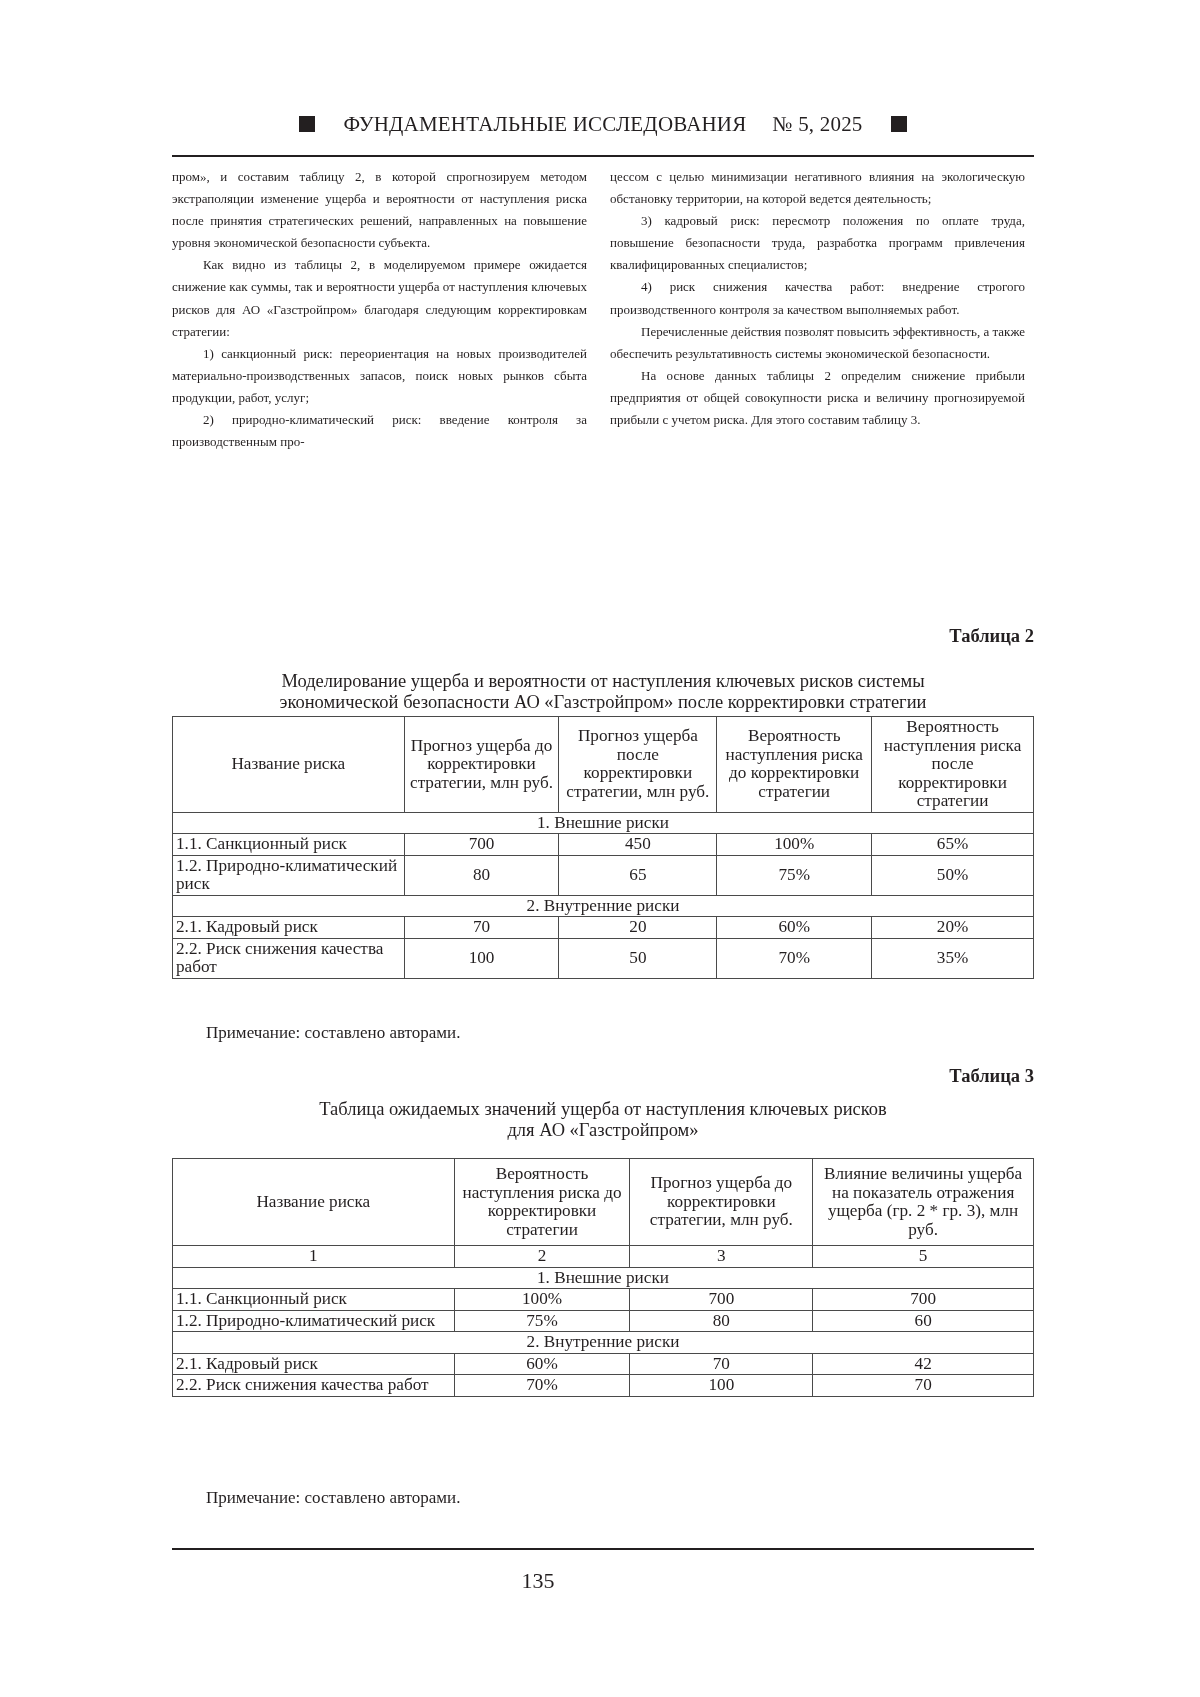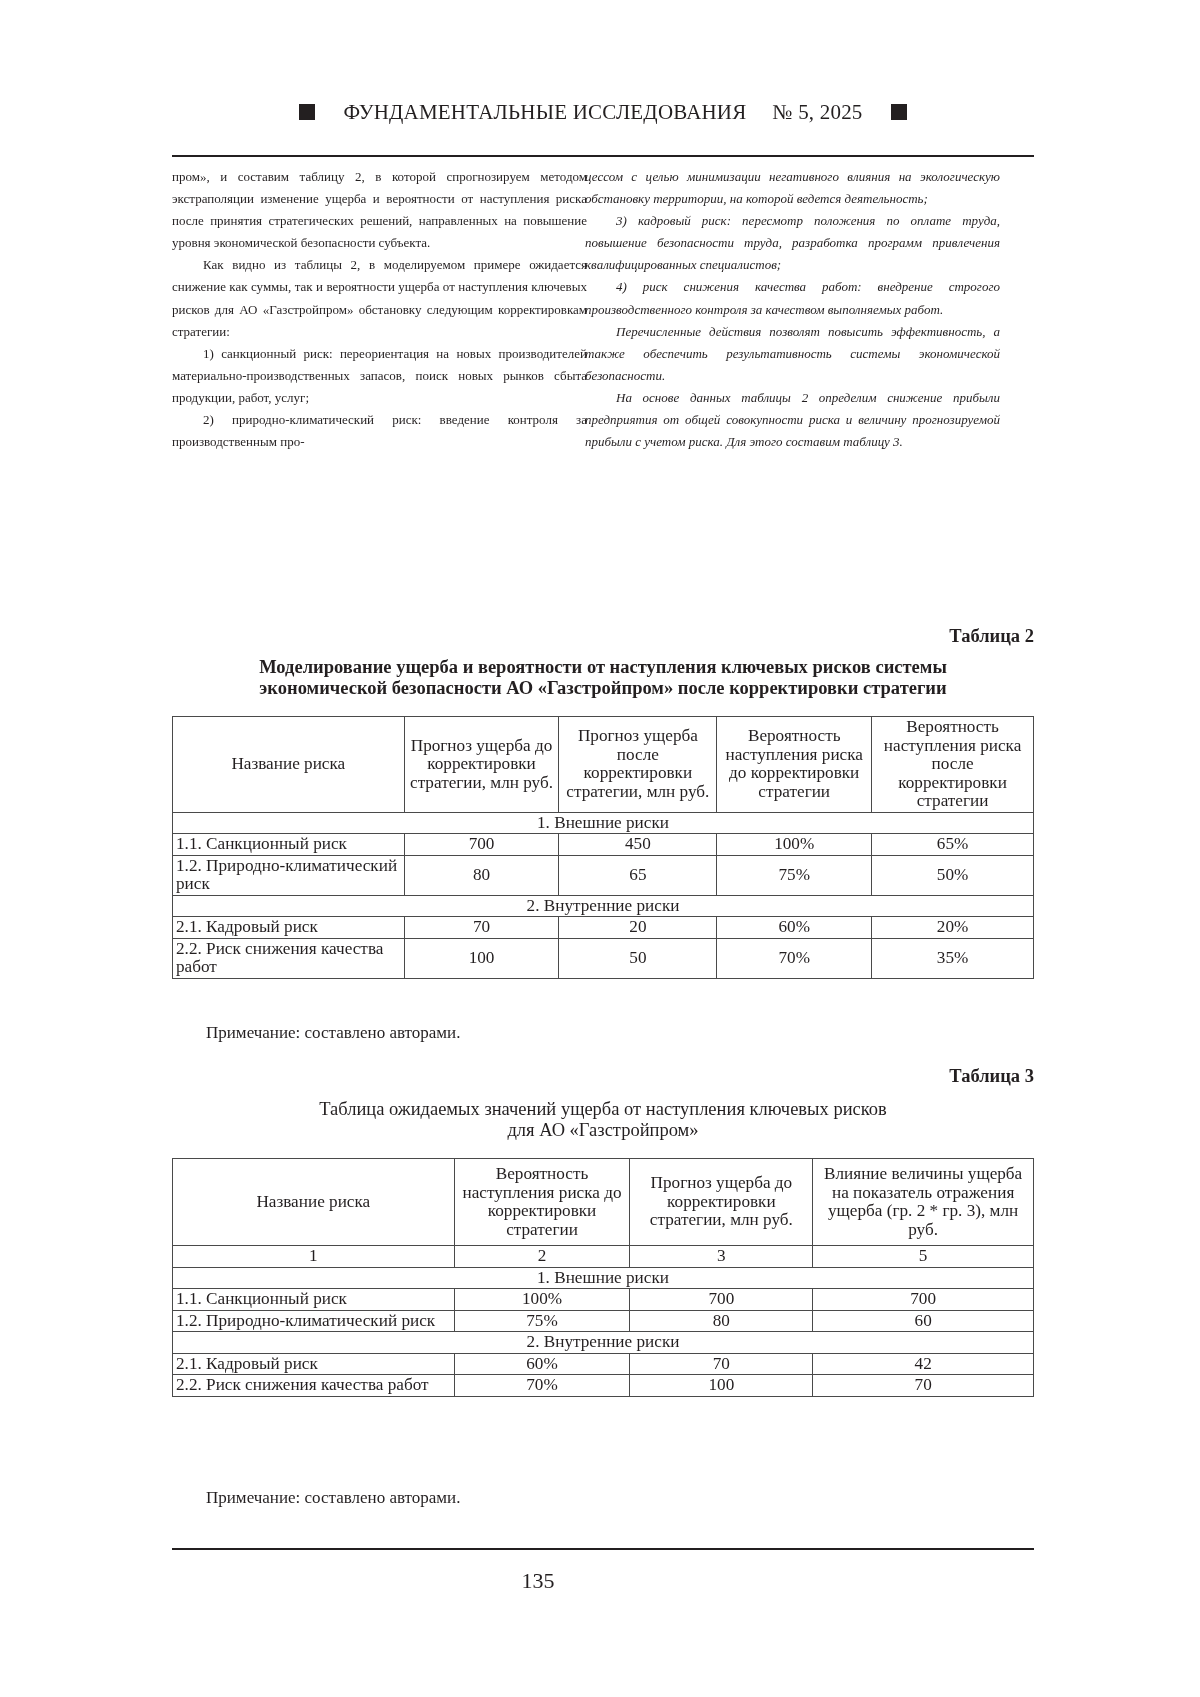--- a/index.html
+++ b/index.html
@@ -1,36 +1,36 @@
 <!DOCTYPE html>
 <html><head>
   <meta charset="utf-8">
   <style>
     html, body { margin: 0; padding: 0; background: #ffffff; }
     body {
       width: 1200px; height: 1697px; position: relative; overflow: hidden;
       font-family: "Liberation Serif", "DejaVu Serif", serif; color: #231f20;
     }
     .header {
-      position: absolute; left: 172px; top: 92px; width: 862px; height: 40px;
+      position: absolute; left: 172px; top: 104px; width: 862px; height: 40px;
       display: flex; align-items: center; justify-content: center;
       font-size: 21px; letter-spacing: 0.2px;
     }
     .header .sq { display: inline-block; width: 16px; height: 16px; background: #231f20; margin: 0 28px; }
     .header .num { margin-left: 26px; }
     .header-rule { position: absolute; left: 172px; top: 155px; width: 862px; height: 2px; background: #231f20; }
 
     .col {
       position: absolute; top: 166px; width: 415px;
       font-size: 13px; line-height: 22.1px; text-align: justify;
     }
     .col p { margin: 0; text-indent: 0; }
     .col p.ind { text-indent: 31px; }
     .col-left { left: 172px; }
-    .col-right { left: 585px; font-style: italic; }
+    .col-right { left: 610px; }
 
     .table-label {
       position: absolute; right: 166px; font-weight: bold; font-size: 18.5px; margin-left: 47px;
     }
     .table-caption {
       position: absolute; left: 172px; width: 862px; text-align: center;
       font-size: 18.5px; line-height: 21px;
     }
     table.dt {
       position: absolute; left: 172px; width: 862px; border-collapse: collapse;
@@ -53,34 +53,34 @@
 <div class="header">
   <span class="sq"></span>
   <span>ФУНДАМЕНТАЛЬНЫЕ ИССЛЕДОВАНИЯ</span>
   <span class="num">№ 5,  2025</span>
   <span class="sq"></span>
 </div>
 <div class="header-rule"></div>
 
 <div class="col col-left" id="col-left">
     <p>пром», и составим таблицу 2, в которой спрогнозируем методом экстраполяции изменение ущерба и вероятности от наступления риска после принятия стратегических решений, направленных на повышение уровня экономической безопасности субъекта.</p>
-    <p class="ind">Как видно из таблицы 2, в моделируемом примере ожидается снижение как суммы, так и вероятности ущерба от наступления ключевых рисков для АО «Газстройпром» обстановку следующим корректировкам стратегии:</p>
+    <p class="ind">Как видно из таблицы 2, в моделируемом примере ожидается снижение как суммы, так и вероятности ущерба от наступления ключевых рисков для АО «Газстройпром» благодаря следующим корректировкам стратегии:</p>
     <p class="ind">1) санкционный риск: переориентация на новых производителей материально-производственных запасов, поиск новых рынков сбыта продукции, работ, услуг;</p>
     <p class="ind">2) природно-климатический риск: введение контроля за производственным про-</p>
   </div>
 <div class="col col-right" id="col-right">
     <p>цессом с целью минимизации негативного влияния на экологическую обстановку территории, на которой ведется деятельность;</p>
     <p class="ind">3) кадровый риск: пересмотр положения по оплате труда, повышение безопасности труда, разработка программ привлечения квалифицированных специалистов;</p>
     <p class="ind">4) риск снижения качества работ: внедрение строгого производственного контроля за качеством выполняемых работ.</p>
     <p class="ind">Перечисленные действия позволят повысить эффективность, а также обеспечить результативность системы экономической безопасности.</p>
     <p class="ind">На основе данных таблицы 2 определим снижение прибыли предприятия от общей совокупности риска и величину прогнозируемой прибыли с учетом риска. Для этого составим таблицу 3.</p>
   </div>
 
 <div class="table-label" style="top:626px;">Таблица 2</div>
-<div class="table-caption" style="top:657px;font-weight:bold;">
+<div class="table-caption" style="top:671px;">
   <div>Моделирование ущерба и вероятности от наступления ключевых рисков системы</div>
   <div>экономической безопасности АО «Газстройпром» после корректировки стратегии</div>
 </div>
 <table class="dt" id="table2" style="top:716px;">
   <colgroup>
     <col style="width:232px">
       <col style="width:155px">
       <col style="width:158px">
       <col style="width:155px">
       <col style="width:162px">

